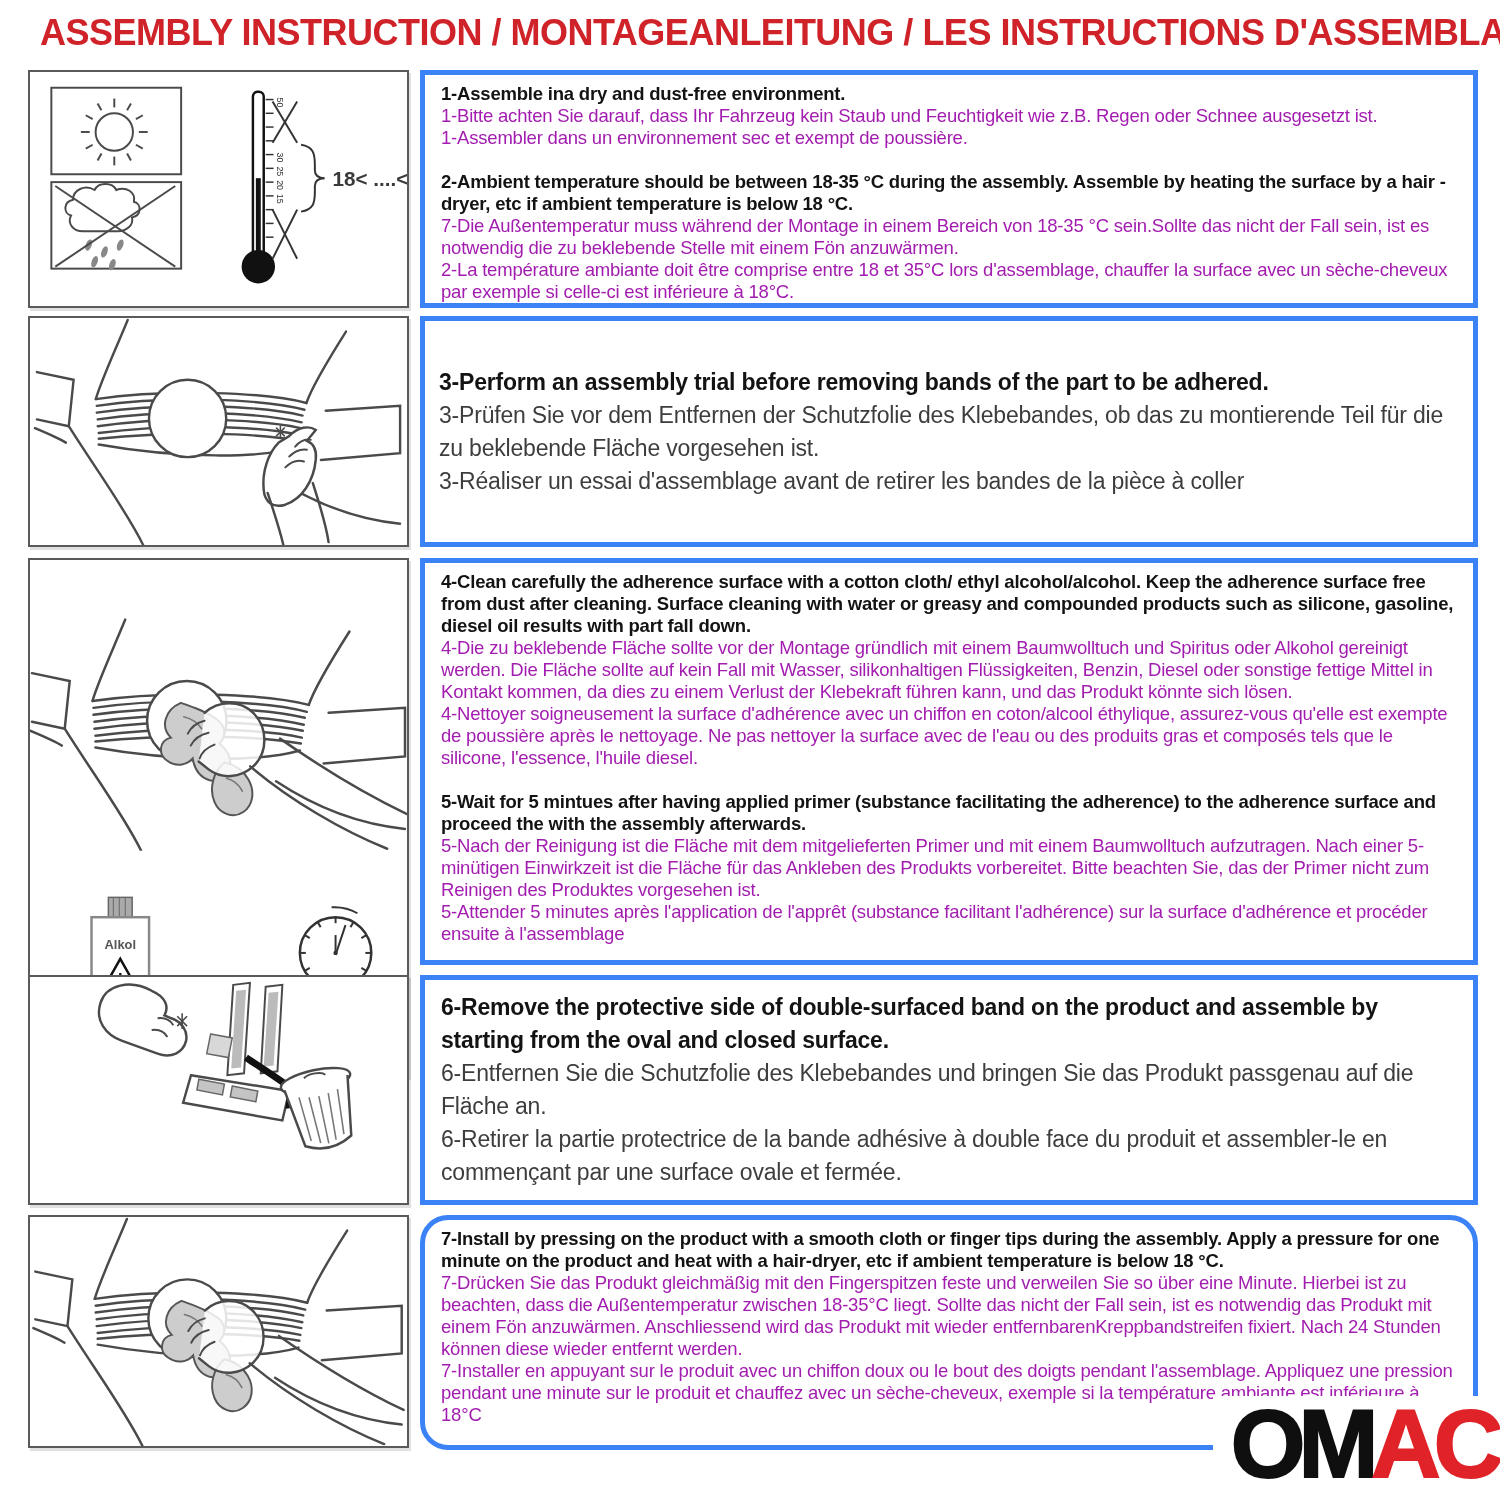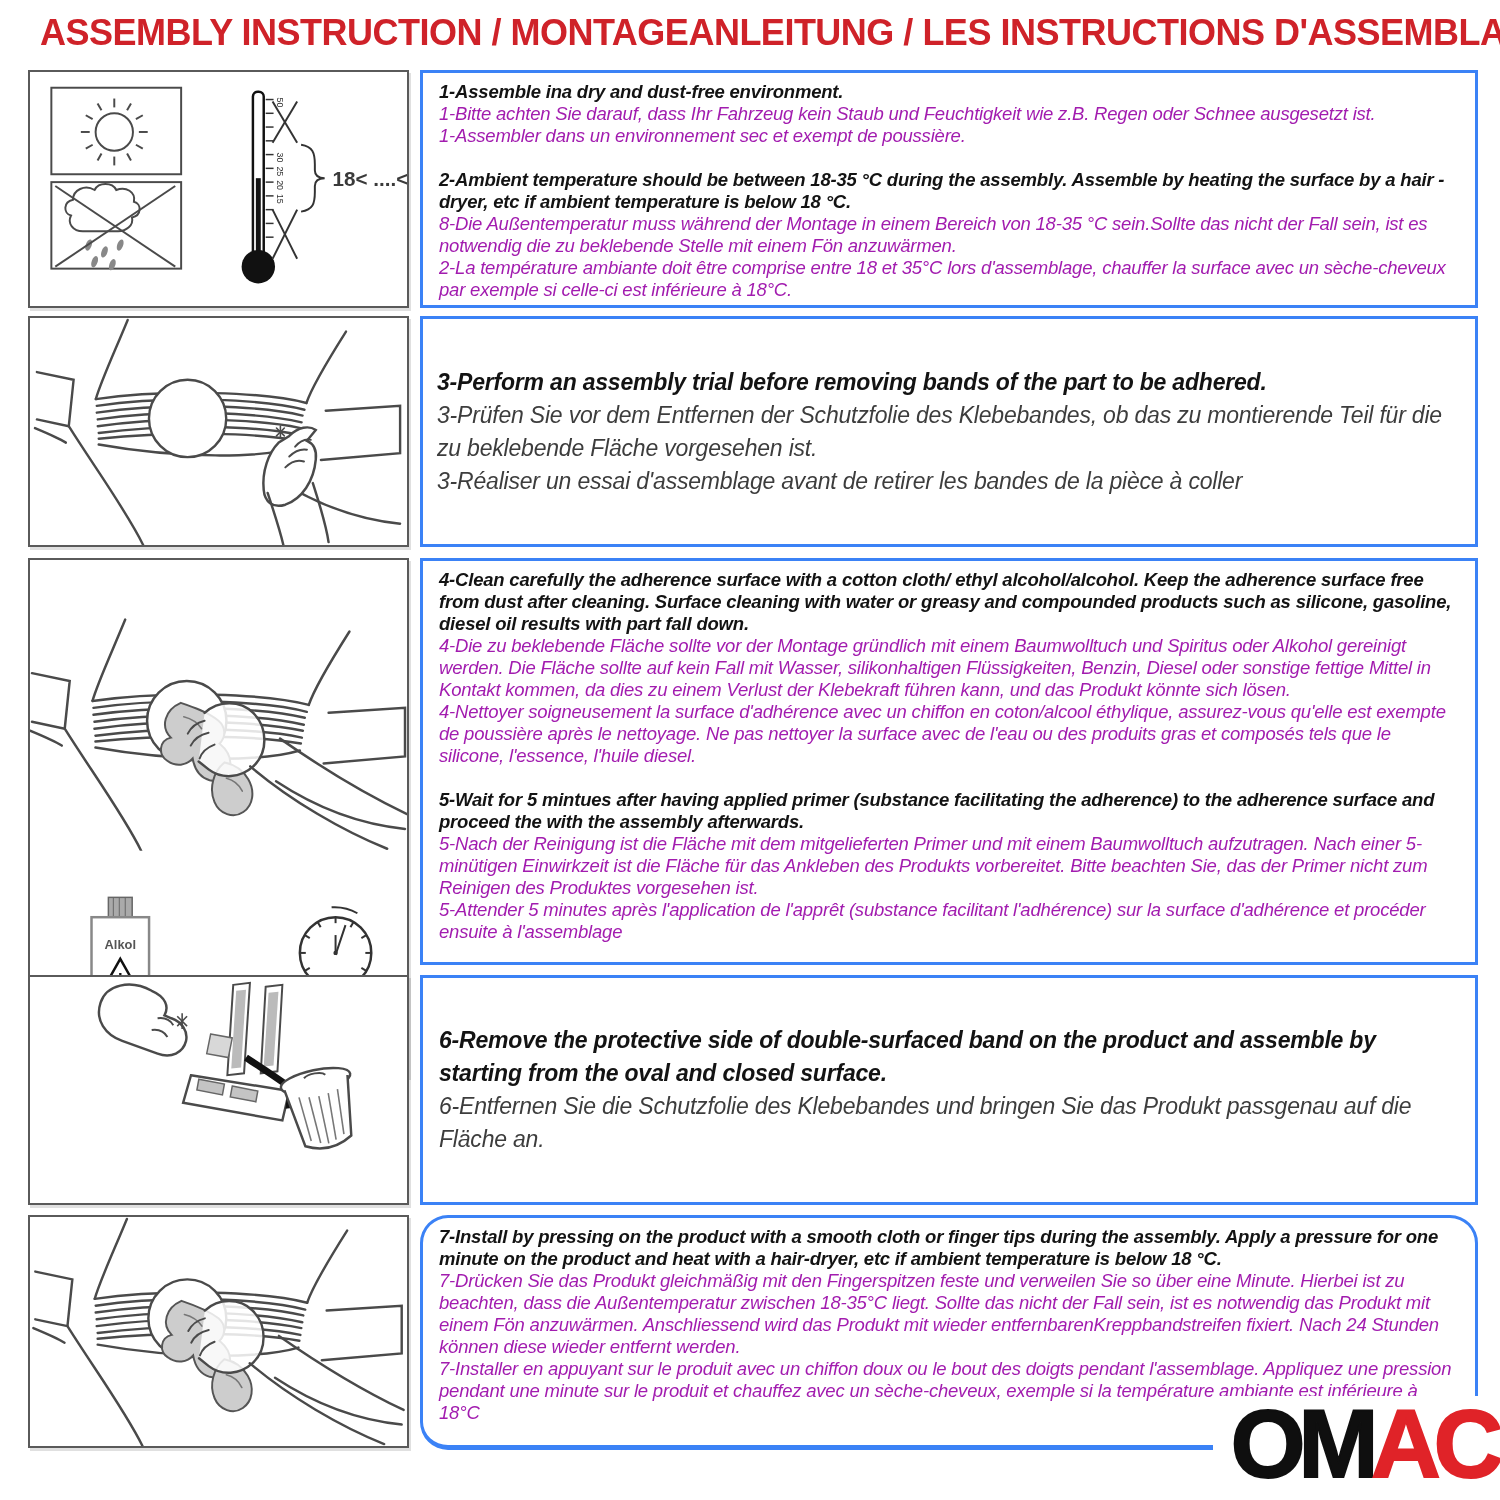--- a/index.html
+++ b/index.html
@@ -1,22 +1,22 @@
 <!DOCTYPE html>
 <html><head>
 <meta charset="utf-8">
 <style>
   html,body{margin:0;padding:0;background:#fff;}
   body{width:1500px;height:1500px;position:relative;font-family:"Liberation Sans",sans-serif;overflow:hidden;}
   .title{position:absolute;left:40px;top:12px;width:1430px;font-size:36px;font-weight:800;
          color:#cf2229;letter-spacing:-0.5px;white-space:nowrap;}
   .imgbox{position:absolute;left:28px;width:381px;background:#fff;border:2px solid #5a5a5a;
           box-sizing:border-box;box-shadow:2px 3px 0 rgba(0,0,0,0.12);}
-  .textbox{position:absolute;left:420px;width:1058px;background:#fff;border:3px solid #3b82f6;
-           box-sizing:border-box;padding:8px 16px;font-style:italic;}
+  .textbox{position:absolute;left:420px;width:1058px;background:#fff;border:5px solid #3b82f6;
+           box-sizing:border-box;padding:8px 16px;}
   .textbox p{margin:0;letter-spacing:-0.2px;}
   .small p{font-size:18.5px;line-height:22px;color:#a21caf;}
   .big p{font-size:23px;line-height:33px;color:#3d3d3d;}
   .textbox p.b{font-weight:700;color:#131313;}
   .gap{margin-top:22px !important;}
   .vcenter{display:flex;flex-direction:column;justify-content:center;}
   #t1{top:70px;height:238px;} #i1{top:70px;height:238px;}
   #t2{top:316px;height:231px;padding-left:14px;} #i2{top:316px;height:231px;}
   #t3{top:558px;height:407px;} #i3{top:558px;height:519px;}
   #t4{top:975px;height:230px;} #i4{top:975px;height:230px;}
@@ -135,21 +135,21 @@
       <path d="M274,74 C286,76 288,82 288,94 L288,100 C288,106 292,108 298,108 C292,108 288,110 288,116 L288,122 C288,134 286,140 274,142" fill="none" stroke="#333" stroke-width="2"></path>
       <text x="306" y="116" font-size="21" font-weight="600" fill="#3a3a3a">18&lt; ....&lt;35 C</text>
     </g>
   </svg>
 </div>
 <div class="textbox small" id="t1">
   <p class="b">1-Assemble ina dry and dust-free environment.</p>
   <p>1-Bitte achten Sie darauf, dass Ihr Fahrzeug kein Staub und Feuchtigkeit wie z.B. Regen oder Schnee ausgesetzt ist.</p>
   <p>1-Assembler dans un environnement sec et exempt de poussière.</p>
   <p class="b gap">2-Ambient temperature should be between 18-35 °C  during the assembly. Assemble by heating the surface by a hair -dryer, etc if ambient temperature is below 18 °C.</p>
-  <p>8-Die Außentemperatur muss während der Montage in einem Bereich von 18-35 °C  sein.Sollte das nicht der Fall sein, ist es notwendig die zu beklebende Stelle mit einem Fön anzuwärmen.</p>
+  <p>7-Die Außentemperatur muss während der Montage in einem Bereich von 18-35 °C  sein.Sollte das nicht der Fall sein, ist es notwendig die zu beklebende Stelle mit einem Fön anzuwärmen.</p>
   <p>2-La température ambiante doit être comprise entre 18 et 35°C lors d'assemblage, chauffer la surface avec un sèche-cheveux par exemple si celle-ci est inférieure à 18°C.</p>
 </div>
 
 <div class="imgbox" id="i2">
   <svg viewBox="0 0 380 231">
     <use href="#sym-grille" width="380" height="231"></use>
     <g stroke-linecap="round">
       <path d="M262,120 c9,-9 20,-11 27,-6 l-9,11 c7,3 10,10 9,19 c-2,22 -14,40 -31,46 c-13,4 -21,-3 -22,-15 c-2,-19 5,-38 15,-48 z" fill="#fff" stroke="#4a4a4a" stroke-width="2.5"></path>
       <path d="M268,131 c5,-6 11,-8 16,-7" fill="none" stroke="#4a4a4a" stroke-width="2"></path>
       <path d="M262,141 c6,-6 12,-8 18,-7" fill="none" stroke="#4a4a4a" stroke-width="2"></path>
@@ -253,20 +253,21 @@
         <line x1="295" y1="121" x2="295" y2="170"></line>
           <line x1="305" y1="120" x2="303" y2="168"></line>
         <line x1="315" y1="118" x2="312" y2="164"></line>
       </g>
     </g>
   </svg>
 </div>
 <div class="textbox big vcenter" id="t4">
   <p class="b">6-Remove the protective side of double-surfaced band on the product and assemble by starting from the oval and closed surface.</p>
   <p>6-Entfernen Sie die Schutzfolie des Klebebandes und bringen Sie das Produkt passgenau auf die Fläche an.</p>
+  <p>6-Retirer la partie protectrice de la bande adhésive à double face du produit et assembler-le en commençant par une surface ovale et fermée.</p>
 </div>
 
 <div class="imgbox" id="i5">
   <svg viewBox="0 0 380 233">
     <use href="#sym-grille" width="380" height="233"></use>
     <use href="#sym-clothhand" width="380" height="233"></use>
   </svg>
 </div>
 <div class="textbox small" id="t5">
   <p class="b">7-Install by pressing on the product with a smooth cloth or finger tips during the assembly. Apply a pressure for one minute on the product and heat with a hair-dryer, etc if ambient temperature is below 18 °C.</p>

